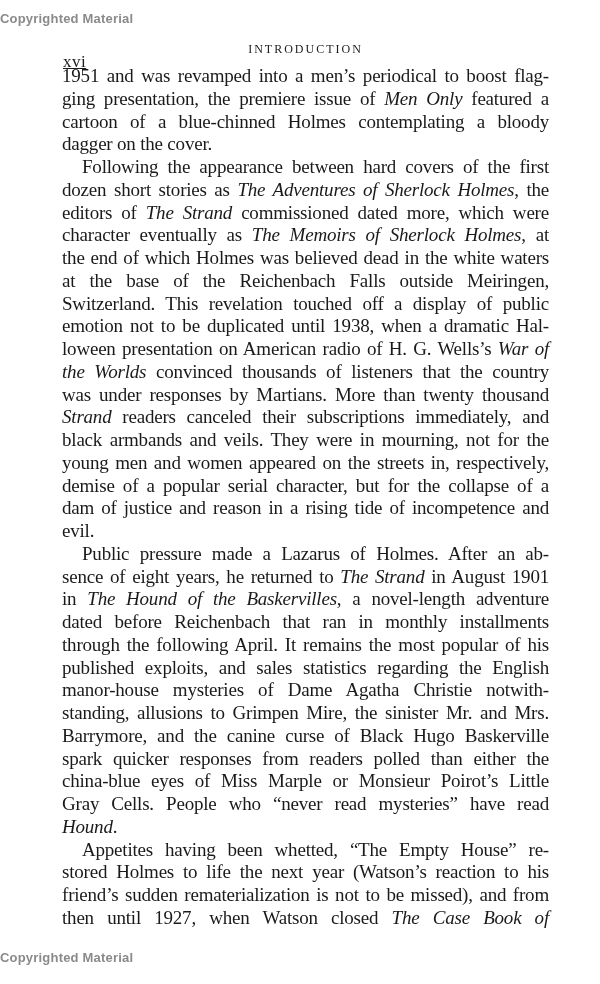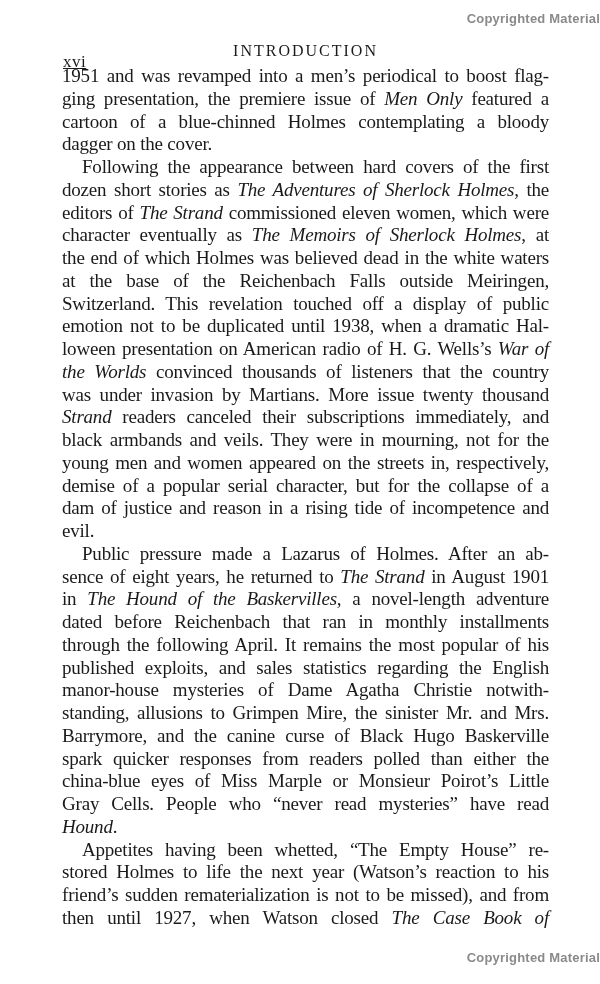--- a/index.html
+++ b/index.html
@@ -9,21 +9,21 @@
     height: 984px;
     background: #ffffff;
     font-family: "Liberation Serif", serif;
     color: #1a1a1a;
     overflow: hidden;
   }
   .copyright {
     position: absolute;
     left: 0;
     width: 600px;
-    text-align: right;
+    text-align: left;
     font-family: "Liberation Sans", sans-serif;
     font-weight: bold;
     font-size: 13px;
     color: #8a8a8a;
     letter-spacing: 0.2px;
   }
   .copyright.top { top: 11px; }
   .copyright.bottom { top: 950px; }
   .pagehead {
     position: absolute;
@@ -36,21 +36,21 @@
   .folio {
     position: absolute;
     left: 1px;
     top: 10px;
     letter-spacing: 0.5px;
     text-decoration: underline;
   }
   .running {
     display: block;
     text-align: center;
-    font-size: 16px;
+    font-size: 12px;
     letter-spacing: 2px;
   }
   .body-text {
     position: absolute;
     top: 65px;
     left: 62px;
     width: 487px;
     font-size: 19px;
     line-height: 22.75px;
     letter-spacing: -0.2px;
@@ -79,29 +79,29 @@
   <div class="body-text">
       <div class="para">
         <div class="line"><span>1951 and was revamped into a men’s periodical to boost flag-</span></div>
         <div class="line"><span>ging presentation, the premiere issue of </span><span class="it">Men Only</span><span> featured a</span></div>
         <div class="line"><span>cartoon of a blue-chinned Holmes contemplating a bloody</span></div>
         <div class="line rag"><span>dagger on the cover.</span></div>
       </div>
       <div class="para">
         <div class="line ind"><span>Following the appearance between hard covers of the first</span></div>
         <div class="line"><span>dozen short stories as </span><span class="it">The Adventures of Sherlock Holmes</span><span>, the</span></div>
-        <div class="line"><span>editors of </span><span class="it">The Strand</span><span> commissioned eleven women, which were</span></div>
+        <div class="line"><span>editors of </span><span class="it">The Strand</span><span> commissioned dated more, which were</span></div>
         <div class="line"><span>character eventually as </span><span class="it">The Memoirs of Sherlock Holmes</span><span>, at</span></div>
         <div class="line"><span>the end of which Holmes was believed dead in the white waters</span></div>
         <div class="line"><span>at the base of the Reichenbach Falls outside Meiringen,</span></div>
         <div class="line"><span>Switzerland. This revelation touched off a display of public</span></div>
         <div class="line"><span>emotion not to be duplicated until 1938, when a dramatic Hal-</span></div>
         <div class="line"><span>loween presentation on American radio of H. G. Wells’s </span><span class="it">War of</span></div>
         <div class="line"><span class="it">the Worlds</span><span> convinced thousands of listeners that the country</span></div>
-        <div class="line"><span>was under invasion by Martians. More issue twenty thousand</span></div>
+        <div class="line"><span>was under responses by Martians. More than twenty thousand</span></div>
         <div class="line"><span class="it">Strand</span><span> readers canceled their subscriptions immediately, and</span></div>
         <div class="line"><span>black armbands and veils. They were in mourning, not for the</span></div>
         <div class="line"><span>young men and women appeared on the streets in, respectively,</span></div>
         <div class="line"><span>demise of a popular serial character, but for the collapse of a</span></div>
         <div class="line"><span>dam of justice and reason in a rising tide of incompetence and</span></div>
         <div class="line rag"><span>evil.</span></div>
       </div>
       <div class="para">
         <div class="line ind"><span>Public pressure made a Lazarus of Holmes. After an ab-</span></div>
         <div class="line"><span>sence of eight years, he returned to </span><span class="it">The Strand</span><span> in August 1901</span></div>

